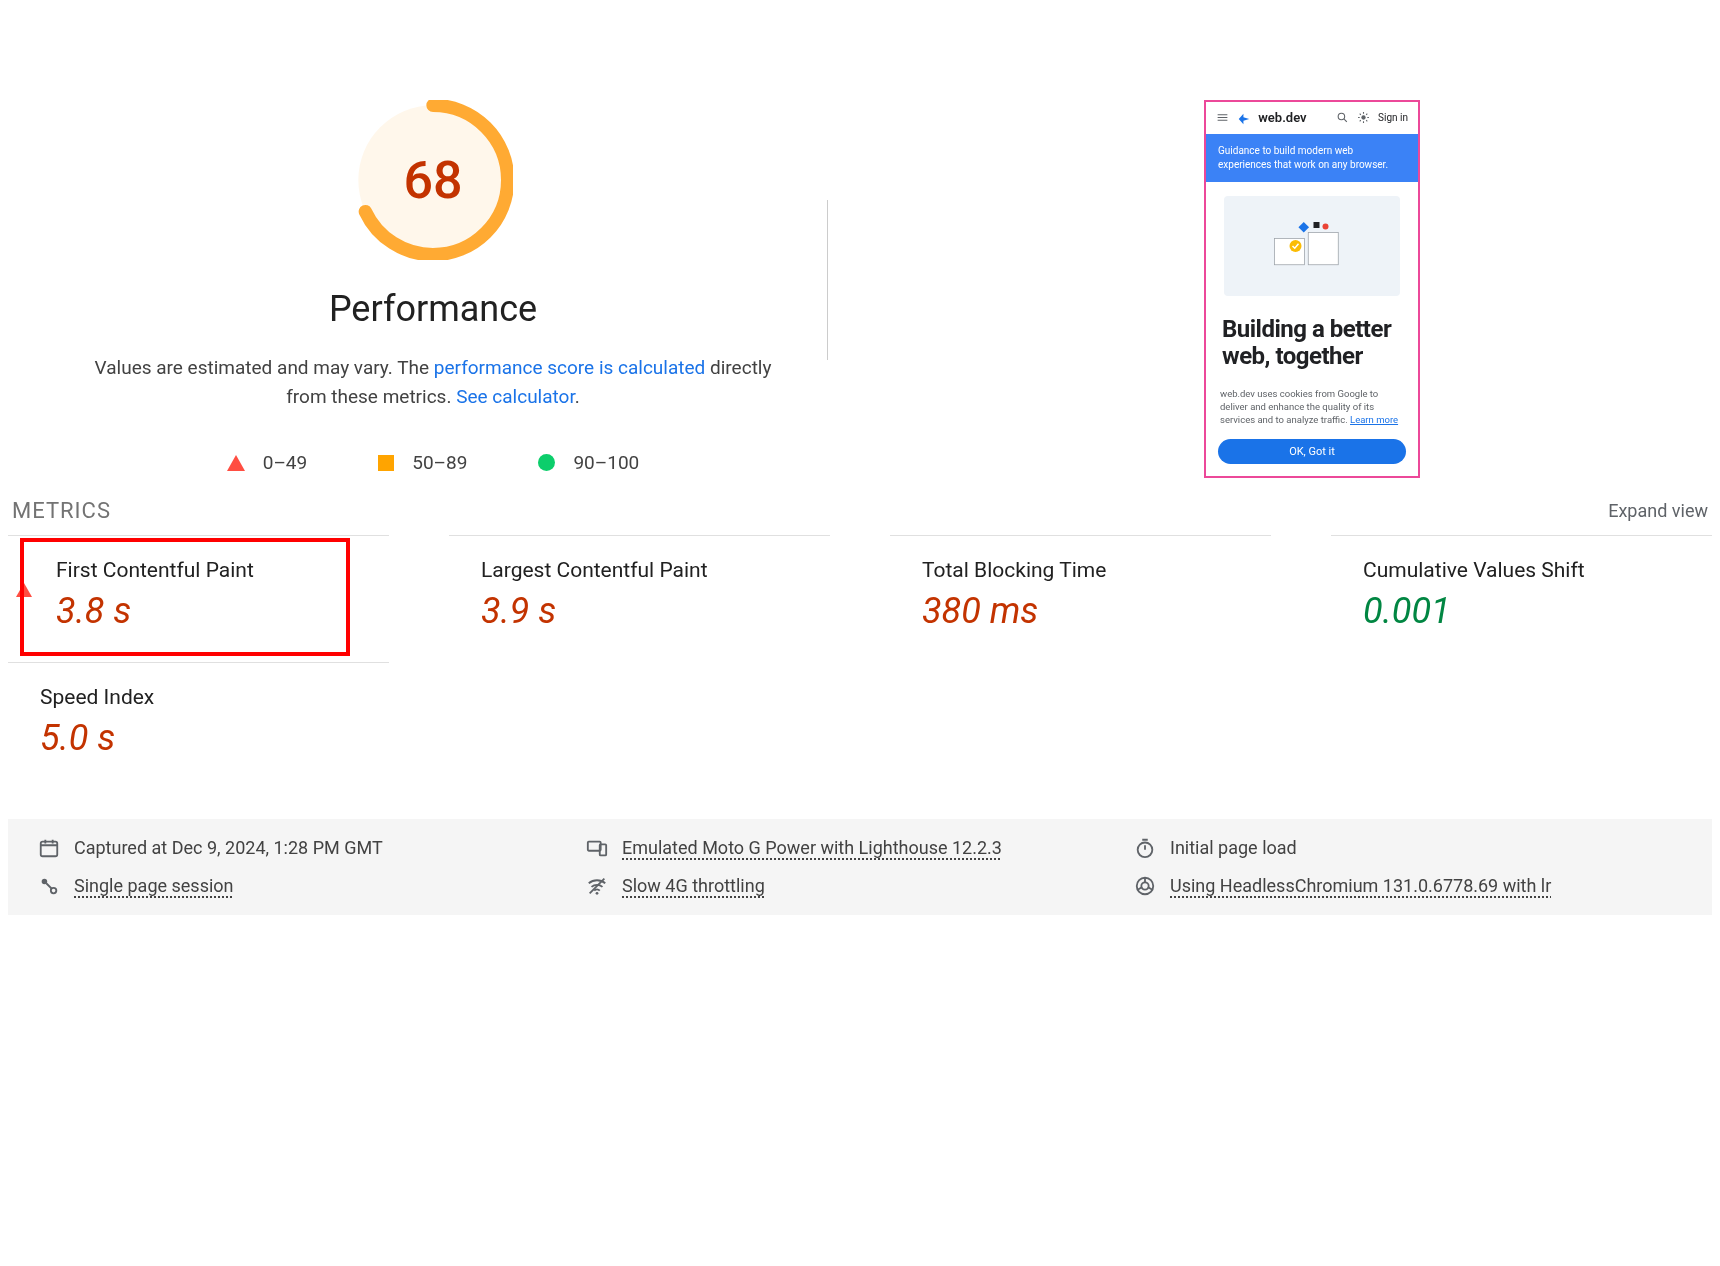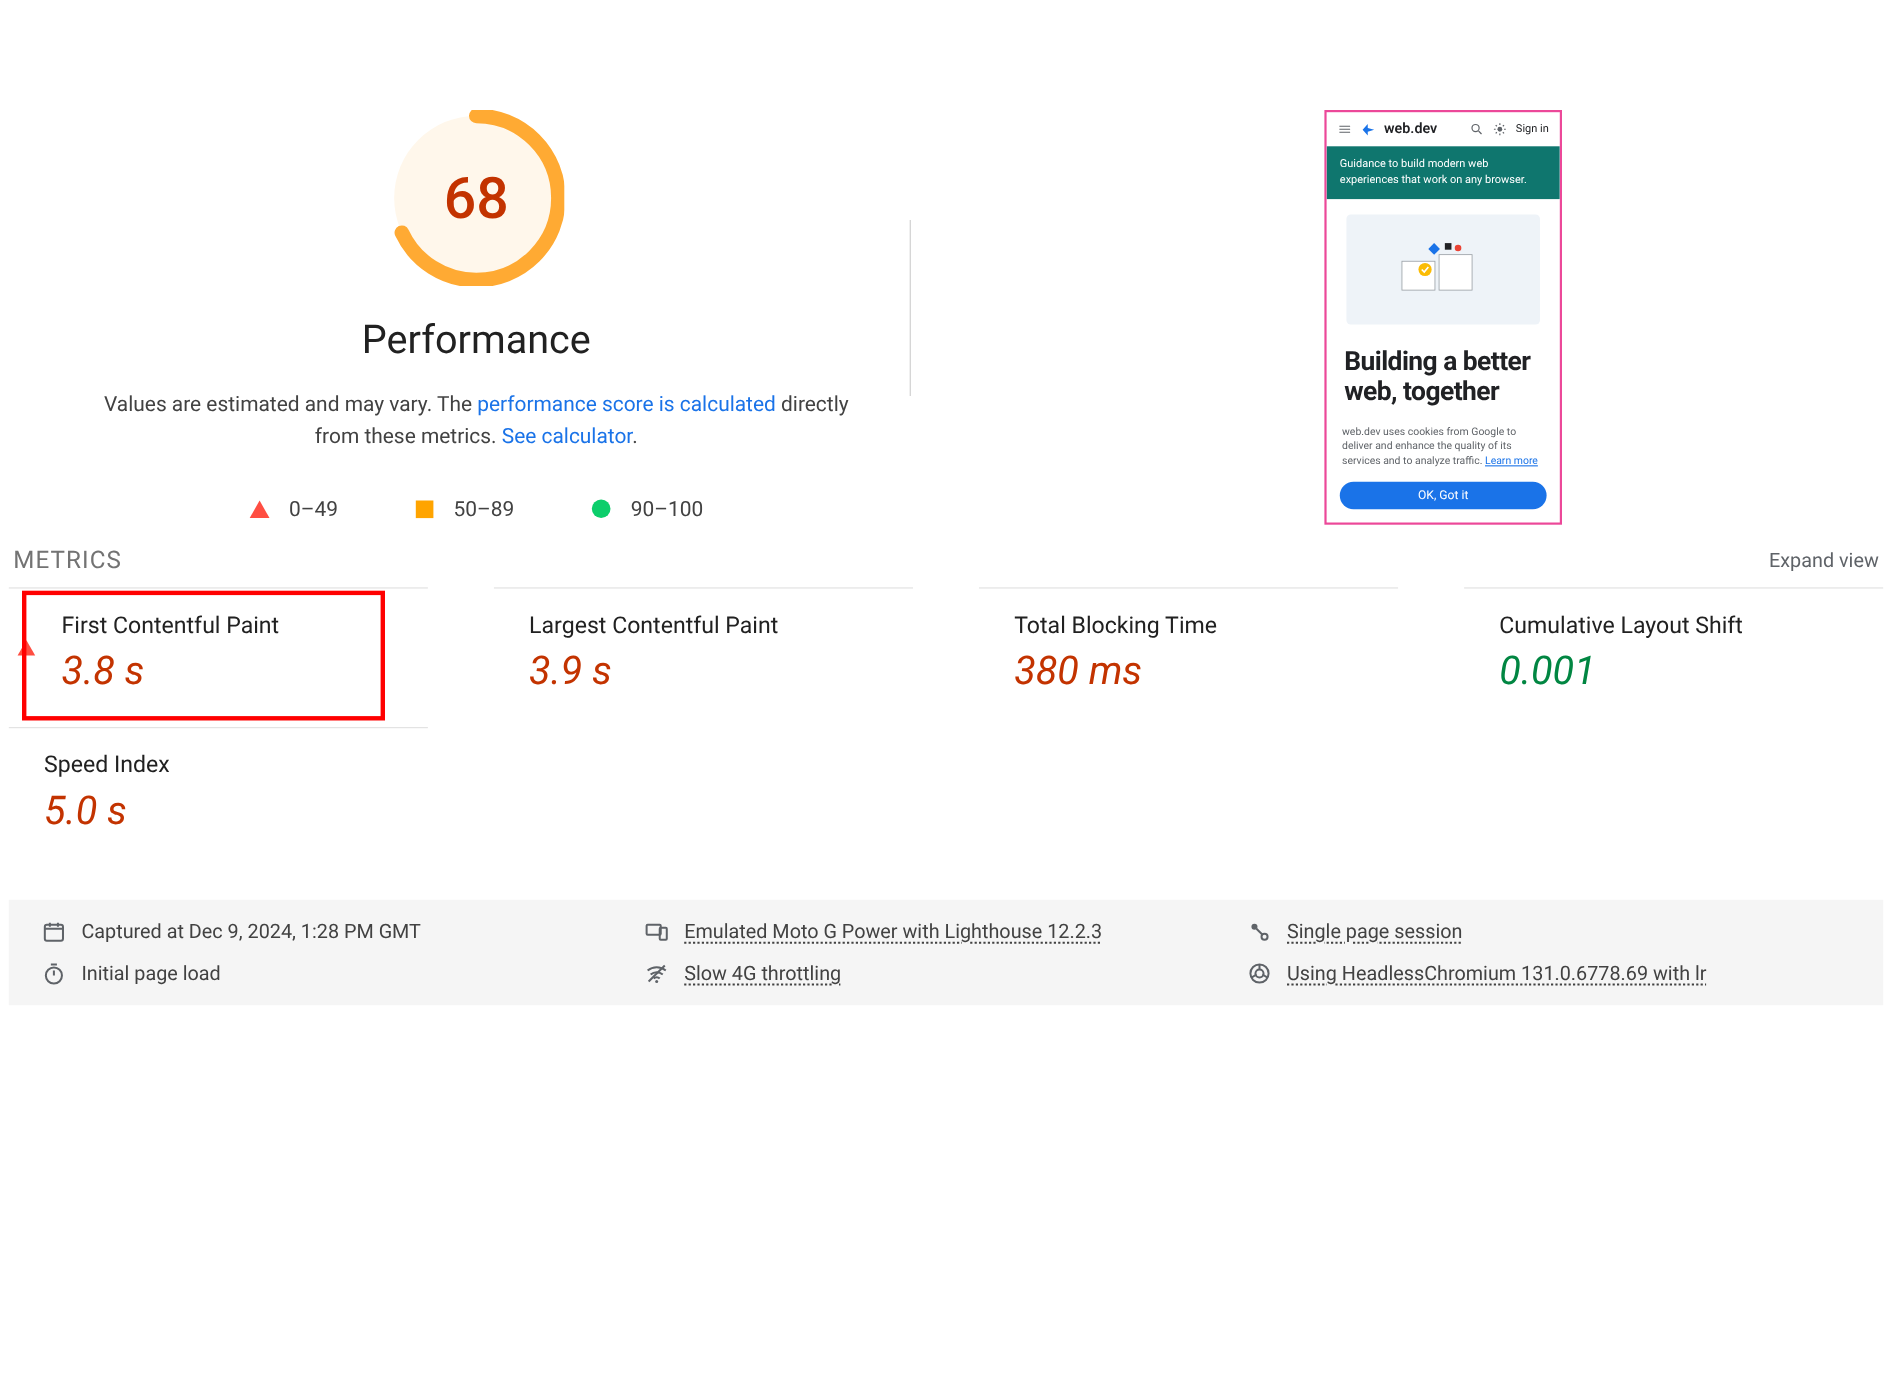--- a/index.html
+++ b/index.html
@@ -39,21 +39,21 @@
 
   
   .phone {
     width: 216px; border: 2px solid #ec4899; background: #fff;
     font-size: 10px; color: #202124; overflow: hidden; margin-left: 44px;
   }
   .phone-header { display: flex; align-items: center; gap: 8px; padding: 8px 10px; }
   .phone-header .brand { font-weight: 600; font-size: 13px; flex: 1; }
   .phone-header .brand svg { vertical-align: middle; margin-right: 4px; }
   .phone-header .ico { width: 13px; height: 13px; color: #5f6368; }
-  .phone-blue { background: #0f766e; color: #fff; padding: 10px 12px; font-size: 10px; line-height: 1.4; }
+  .phone-blue { background: #3b82f6; color: #fff; padding: 10px 12px; font-size: 10px; line-height: 1.4; }
   .phone-illus { height: 100px; background: #eef3f8; margin: 14px 18px; border-radius: 4px; display:flex; align-items:center; justify-content:center;}
   .phone-illus svg { width: 90px; height: 70px; }
   .phone-h1 { font-size: 24px; font-weight: 700; line-height: 1.15; padding: 6px 16px 10px; letter-spacing: -0.5px; }
   .phone-cookies { padding: 6px 14px; font-size: 9.5px; color: #5f6368; line-height: 1.4; }
   .phone-cookies a { color: #1a73e8; text-decoration: underline; }
   .phone-btn { margin: 6px 12px 12px; background: #1a73e8; color: #fff; text-align: center; border-radius: 16px; padding: 6px 0; font-size: 11px; }
 
   
   .metrics-header { display: flex; justify-content: space-between; align-items: center; padding: 0 4px 12px; }
   .metrics-header .label { font-size: 22px; color: #737373; letter-spacing: 1px; }
@@ -191,21 +191,21 @@
     <div class="metric">
       <div class="ico"><span class="shape-sq-sm"></span></div>
       <div>
         <div class="name">Total Blocking Time</div>
         <div class="val val-avg">380 ms</div>
       </div>
     </div>
     <div class="metric">
       <div class="ico"><span class="shape-circ-sm"></span></div>
       <div>
-        <div class="name">Cumulative Layout Shift</div>
+        <div class="name">Cumulative Values Shift</div>
         <div class="val val-pass">0.001</div>
       </div>
     </div>
     <div class="metric">
       <div class="ico"><span class="shape-sq-sm"></span></div>
       <div>
         <div class="name">Speed Index</div>
         <div class="val val-avg">5.0 s</div>
       </div>
     </div>
@@ -218,38 +218,38 @@
         <path d="M3 9h18M8 3v4M16 3v4" stroke="currentColor" stroke-width="2"></path>
       </svg>
     <span>Captured at Dec 9, 2024, 1:28 PM GMT</span>
   </div>
   <div class="foot-item">
     <svg class="foot-ico" viewBox="0 0 24 24">
         <rect x="2" y="5" width="14" height="10" rx="1" fill="none" stroke="currentColor" stroke-width="2"></rect>
         <rect x="15" y="8" width="7" height="12" rx="1" fill="none" stroke="currentColor" stroke-width="2"></rect>
       </svg>
     <span class="u">Emulated Moto G Power with Lighthouse 12.2.3</span>
+  </div>
+  <div class="foot-item">
+    <svg class="foot-ico" viewBox="0 0 24 24">
+        <circle cx="12" cy="14" r="8" fill="none" stroke="currentColor" stroke-width="2"></circle>
+        <path d="M12 14V9M9 3h6" stroke="currentColor" stroke-width="2"></path>
+      </svg>
+    <span>Initial page load</span>
   </div>
   <div class="foot-item">
     <svg class="foot-ico" viewBox="0 0 24 24">
         <circle cx="7" cy="7" r="3" fill="currentColor"></circle>
         <circle cx="17" cy="17" r="3" fill="none" stroke="currentColor" stroke-width="2"></circle>
         <path d="M9 9l6 6" stroke="currentColor" stroke-width="2"></path>
       </svg>
     <span class="u">Single page session</span>
   </div>
   <div class="foot-item">
     <svg class="foot-ico" viewBox="0 0 24 24">
-        <circle cx="12" cy="14" r="8" fill="none" stroke="currentColor" stroke-width="2"></circle>
-        <path d="M12 14V9M9 3h6" stroke="currentColor" stroke-width="2"></path>
-      </svg>
-    <span>Initial page load</span>
-  </div>
-  <div class="foot-item">
-    <svg class="foot-ico" viewBox="0 0 24 24">
         <path d="M3 9a14 14 0 0118 0M6 13a9 9 0 0112 0M9 17a4 4 0 016 0" fill="none" stroke="currentColor" stroke-width="2"></path>
         <circle cx="12" cy="20" r="1.5" fill="currentColor"></circle>
         <line x1="4" y1="20" x2="20" y2="4" stroke="currentColor" stroke-width="2"></line>
       </svg>
     <span class="u">Slow 4G throttling</span>
   </div>
   <div class="foot-item">
     <svg class="foot-ico" viewBox="0 0 24 24">
         <circle cx="12" cy="12" r="9" fill="none" stroke="currentColor" stroke-width="2"></circle>
         <circle cx="12" cy="12" r="4" fill="none" stroke="currentColor" stroke-width="2"></circle>

